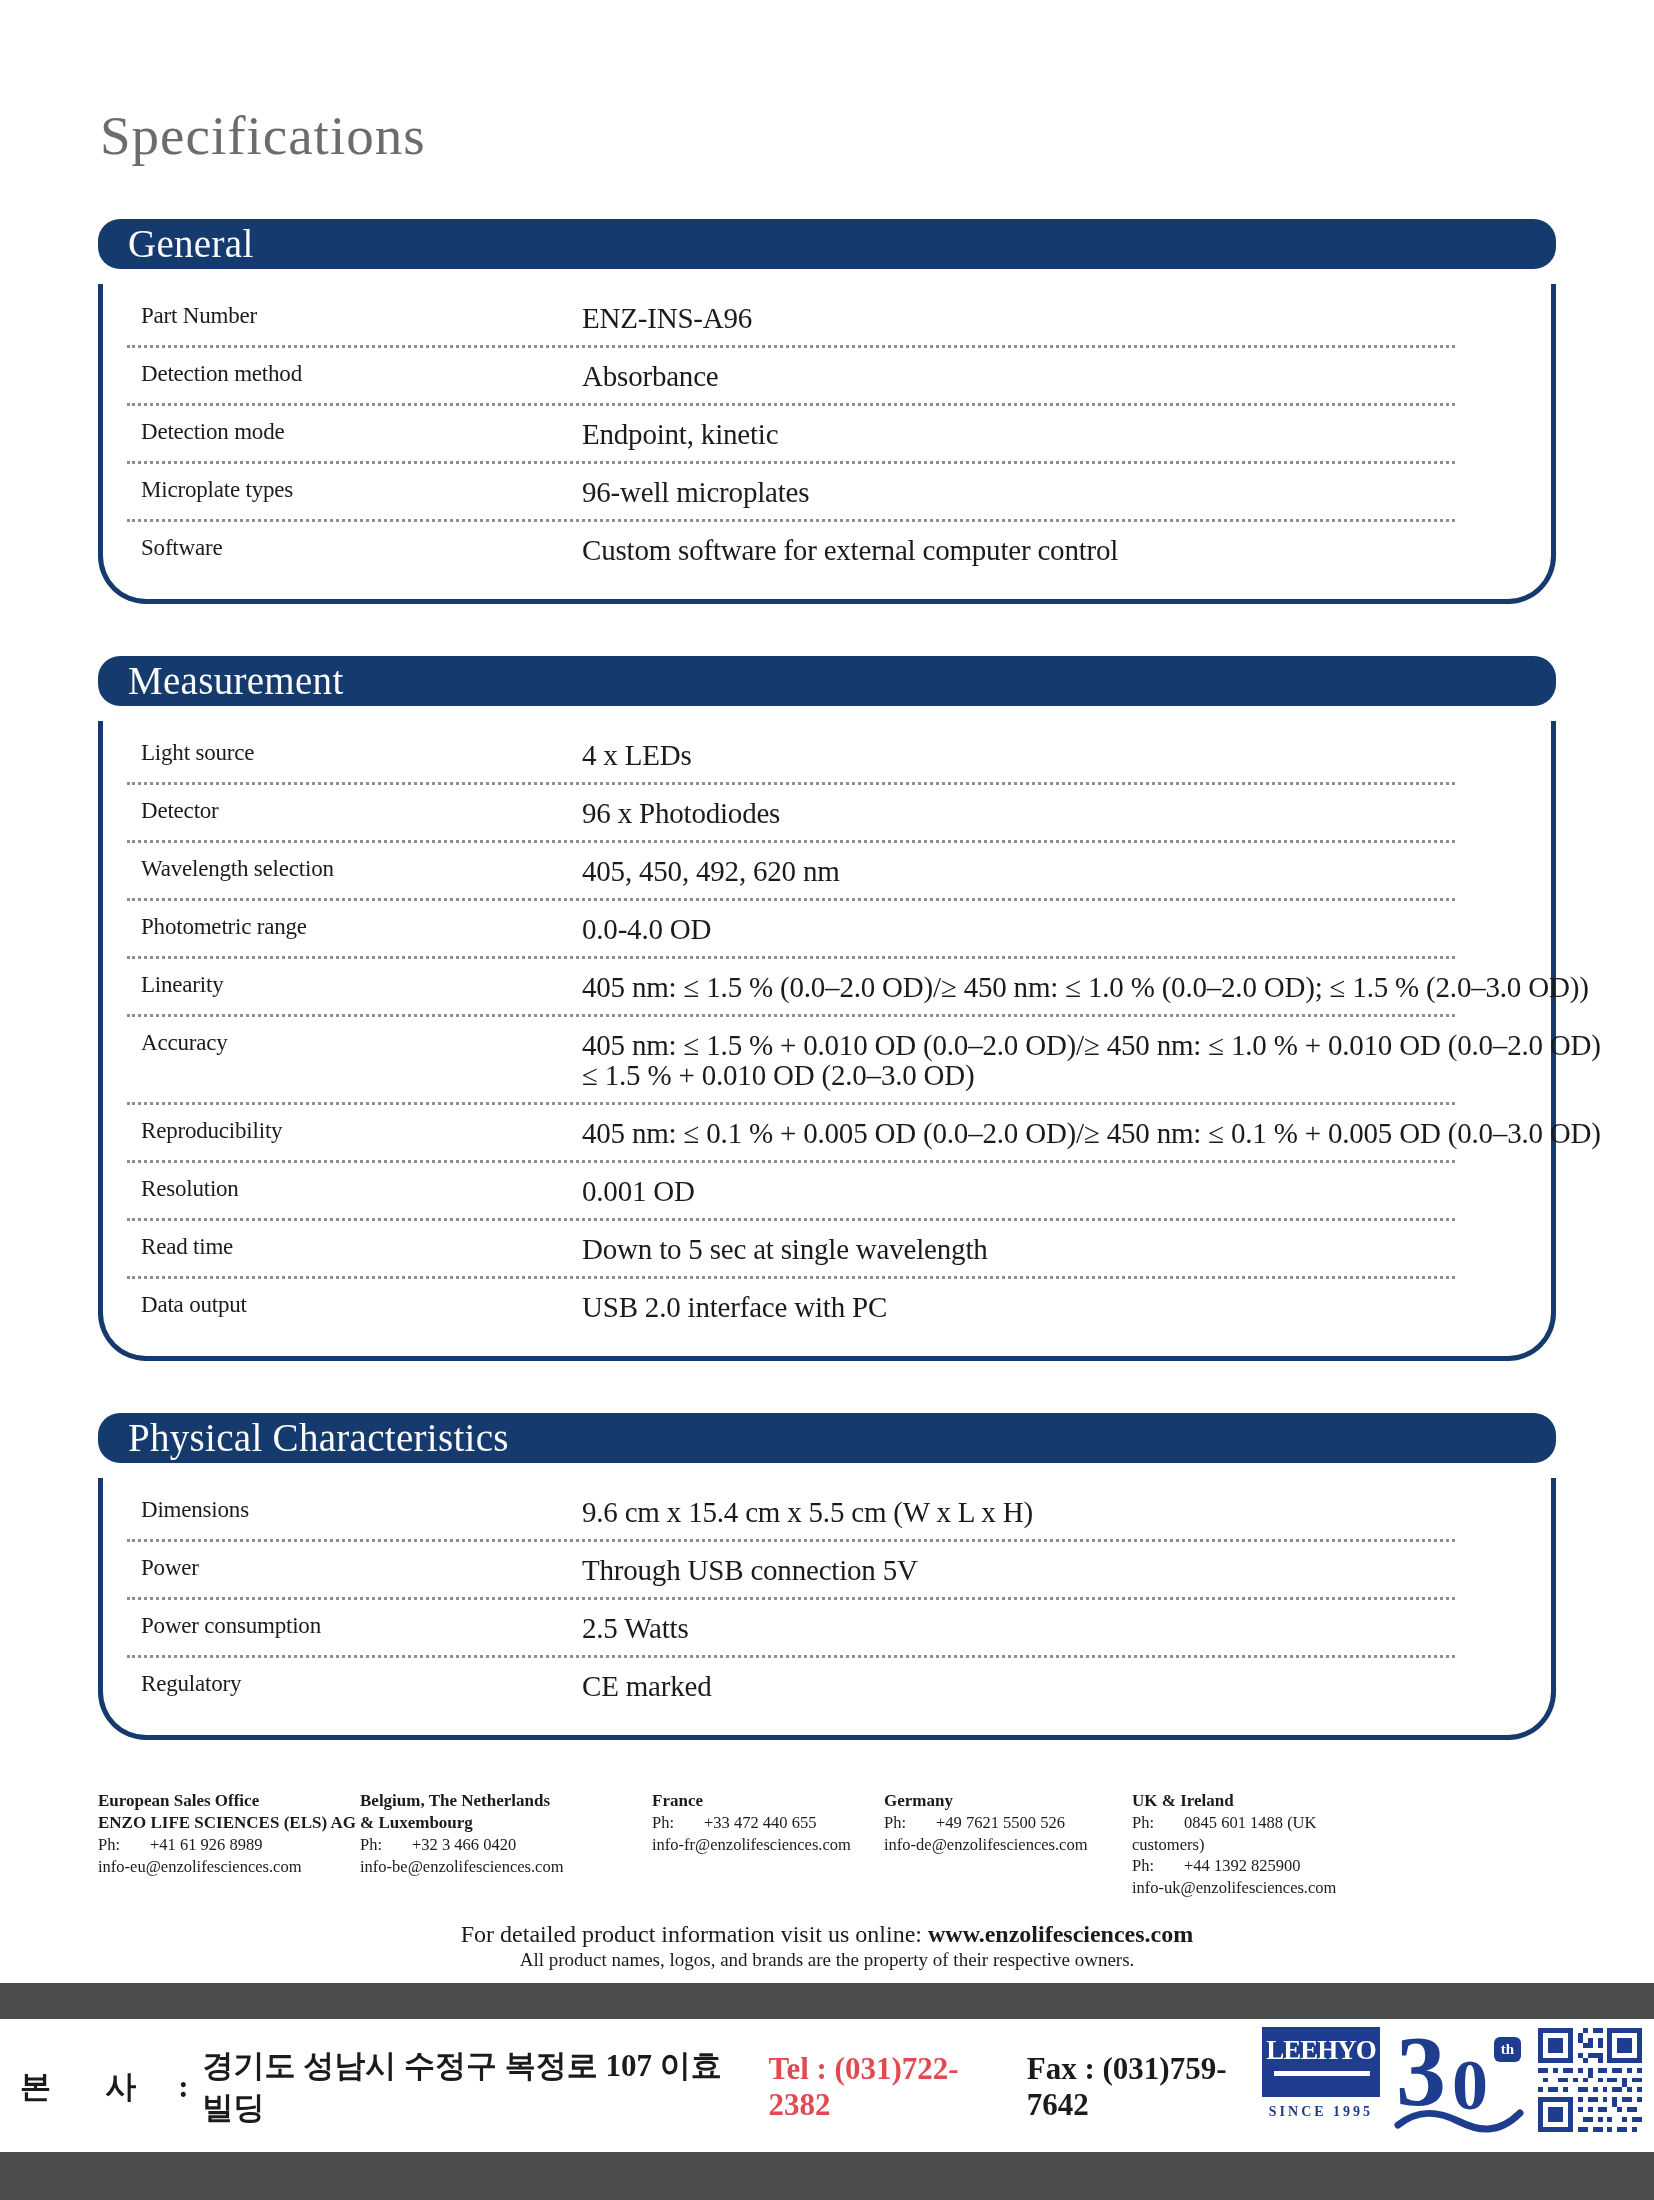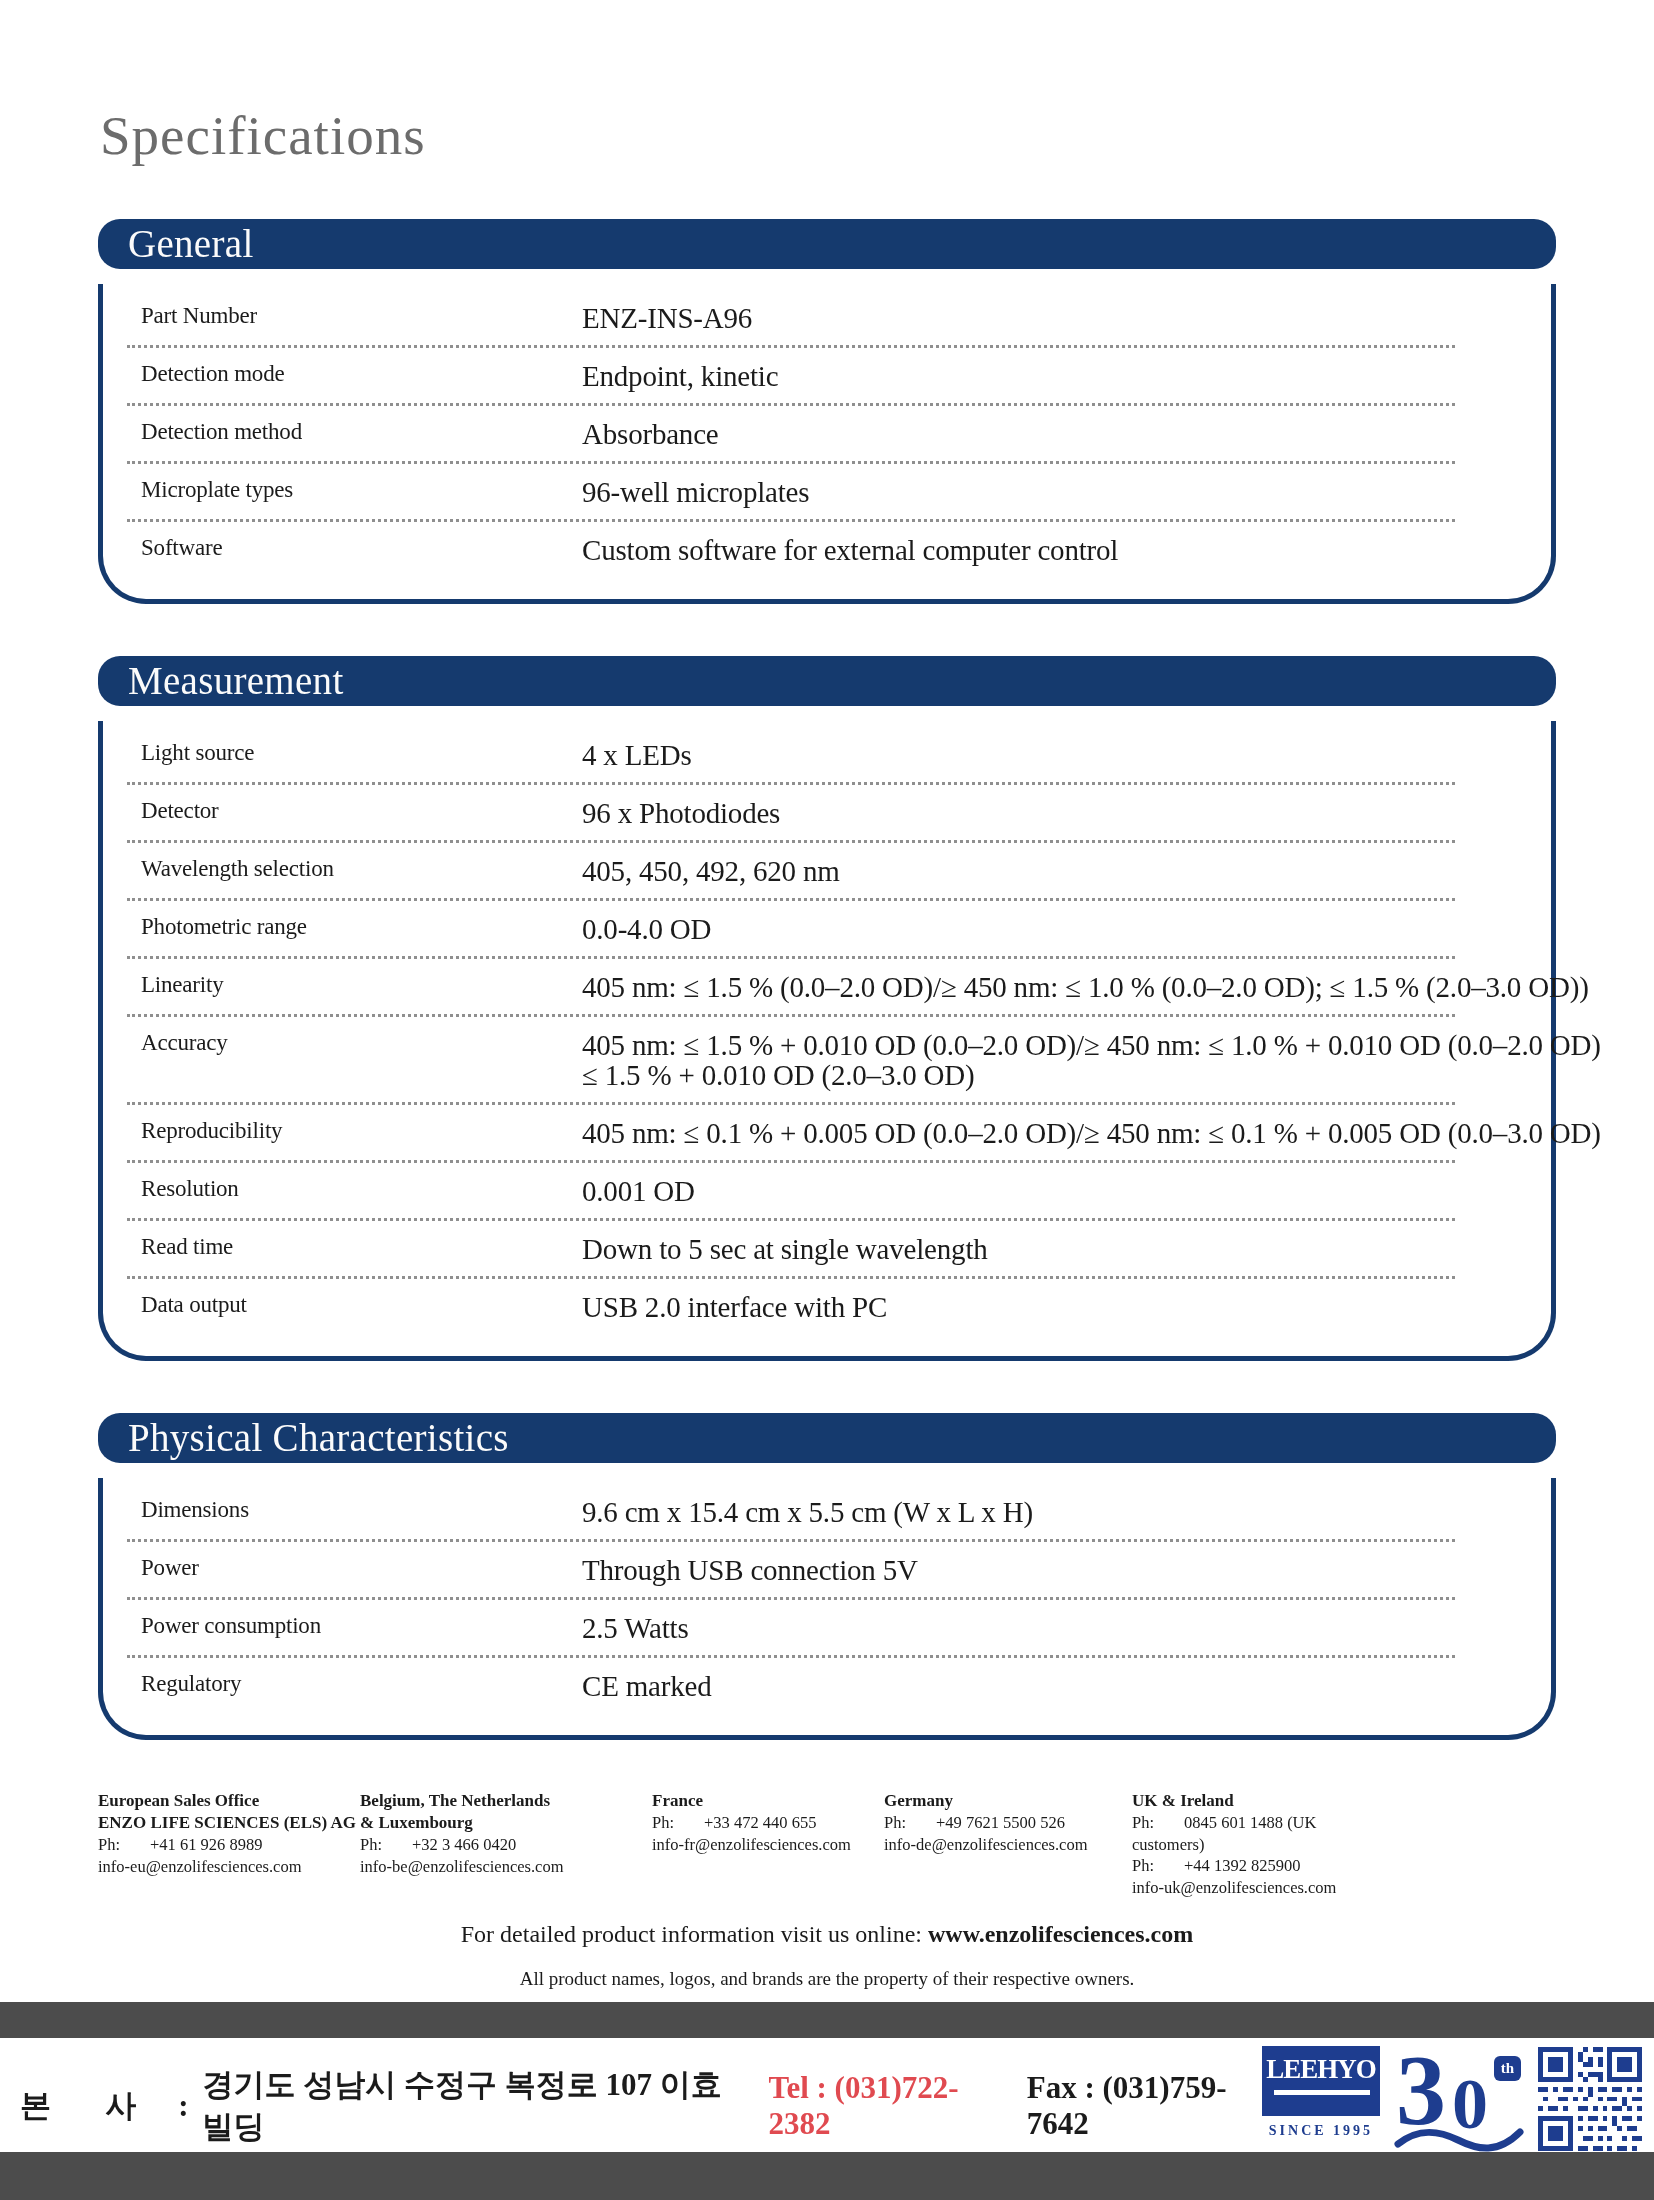--- a/index.html
+++ b/index.html
@@ -21,21 +21,21 @@
   .spec-value{font-size:29px;letter-spacing:-.2px;}
   .spec-value div{white-space:nowrap;line-height:30px;}
   .contacts{margin:50px 98px 0 98px;display:grid;
         grid-template-columns:262px 292px 232px 248px 240px 1fr;}
   .contact-col{font-size:16.5px;line-height:1.32;}
   .contact-line.b{font-weight:bold;font-size:17px;}
   .contact-line .ph{display:inline-block;width:52px;}
   .online{text-align:center;margin-top:22px;}
   .online-line1{font-size:24px;}
   .online-line1 .url{font-weight:bold;}
-  .online-line2{font-size:19px;margin-top:20px;}
+  .online-line2{font-size:19px;margin-top:1px;}
   .graybar{margin-top:12px;height:36px;background:#4c4c4c;}
   .korean{position:relative;height:186px;}
   .k-left{position:absolute;left:20px;top:0;width:1250px;}
   .k-row{display:flex;align-items:center;font-size:31px;font-weight:700;}
   .k-row.first{padding-top:26px;}
   .k-label{width:168px;white-space:pre;}
   .k-colon{margin:0 14px 0 2px;}
   .k-tel{color:#e04a50;margin-left:26px;font-weight:600;}
   .k-fax{margin-left:24px;font-weight:600;}
   .k-right{position:absolute;right:12px;top:8px;width:380px;}
@@ -67,29 +67,29 @@
       <span class="section-title">General</span>
     </div>
     <div class="section-body">
         <div class="spec-row">
           <div class="spec-label">Part Number</div>
           <div class="spec-value">
             <div>ENZ-INS-A96</div>
           </div>
         </div>
         <div class="spec-row">
+          <div class="spec-label">Detection method</div>
+          <div class="spec-value">
+            <div>Absorbance</div>
+          </div>
+        </div>
+        <div class="spec-row">
           <div class="spec-label">Detection mode</div>
           <div class="spec-value">
             <div>Endpoint, kinetic</div>
-          </div>
-        </div>
-        <div class="spec-row">
-          <div class="spec-label">Detection method</div>
-          <div class="spec-value">
-            <div>Absorbance</div>
           </div>
         </div>
         <div class="spec-row">
           <div class="spec-label">Microplate types</div>
           <div class="spec-value">
             <div>96-well microplates</div>
           </div>
         </div>
         <div class="spec-row">
           <div class="spec-label">Software</div>

